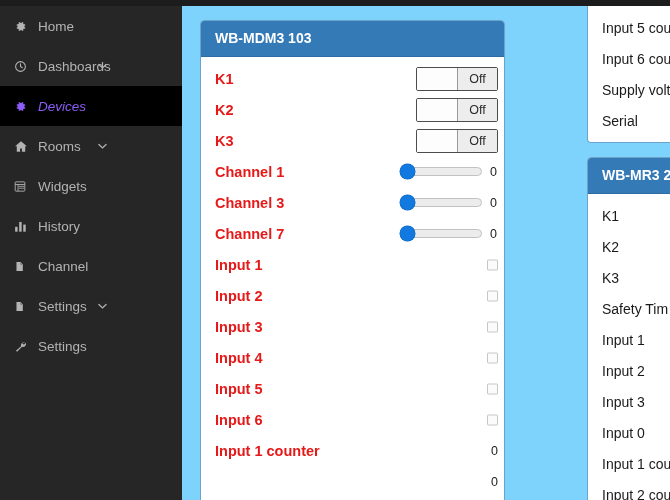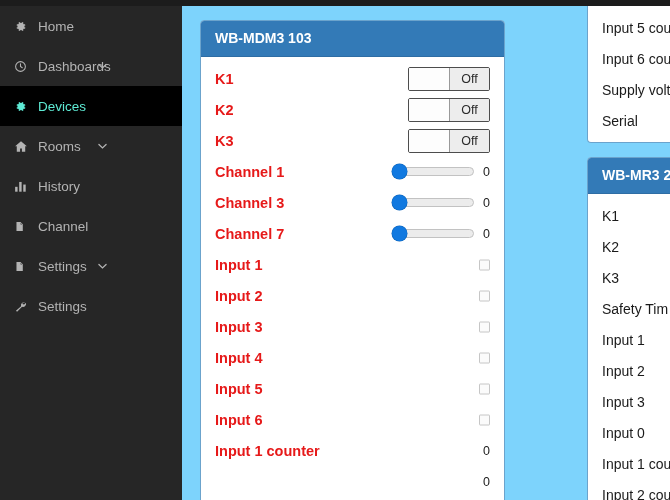--- a/index.html
+++ b/index.html
@@ -43,21 +43,22 @@
     align-items: center;
     height: 40px;
     padding: 0 14px 0 14px;
     color: #b3b3b3;
     font-size: 13.5px;
     cursor: pointer;
     user-select: none;
   }
   .nav-item.active {
     background: #000000;
-    color: #5eead4;
+    color: #8b5cf6;
+    font-style: italic;
   }
   .nav-icon {
     width: 17px;
     min-width: 17px;
     height: 14px;
     margin-right: 7px;
     display: inline-flex;
     align-items: center;
     justify-content: flex-start;
     line-height: 1;
@@ -135,26 +136,25 @@
   .row-label {
     font-size: 14.5px;
     font-weight: bold;
     white-space: nowrap;
   }
   .panel-error .row-label { color: #e61919; }
   .panel-plain .row-label { color: #1a1a1a; font-weight: normal; font-size: 14px; }
 
   .row-control {
     position: absolute;
-    right: 14px;
+    right: 6px;
     top: 50%;
     transform: translateY(-50%);
     display: flex;
     align-items: center;
-    text-align: right;
   }
 
   
   .switch {
     position: relative;
     width: 82px; height: 24px;
     border: 1px solid #4d4d4d;
     border-radius: 2px;
     background: #ffffff;
     display: flex;
@@ -275,20 +275,30 @@
           <svg width="14" height="13" viewBox="0 0 16 16" fill="currentColor">
             <path d="M8 1.6L.8 7.6h2v6.8h4.1v-4h2.2v4h4.1V7.6h2z"></path>
           </svg>
         </span>
         <span class="nav-label">Rooms</span>
         <span class="nav-caret">
           <svg width="13" height="13" viewBox="0 0 16 16" fill="none" stroke="currentColor" stroke-width="1.6" stroke-linecap="round">
             <path d="M3.6 6.2L8 10.4l4.4-4.2"></path>
           </svg>
         </span>
+      </div>
+      <div class="nav-item">
+        <span class="nav-icon">
+          <svg width="12" height="13" viewBox="0 0 16 16" fill="none" stroke="currentColor" stroke-width="1.2">
+            <rect x="1.6" y="1.8" width="12.8" height="12.4" rx="1"></rect>
+            <path d="M1.6 5.3h12.8M5.4 5.3v8.9"></path>
+            <path d="M6.6 7.8h7M6.6 10.3h7" stroke-width="1.1"></path>
+          </svg>
+        </span>
+        <span class="nav-label">Widgets</span>
       </div>
       <div class="nav-item">
         <span class="nav-icon">
           <svg width="13" height="13" viewBox="0 0 16 16" fill="currentColor">
             <rect x="1.4" y="8.4" width="3" height="6"></rect>
             <rect x="6.4" y="2.4" width="3" height="12"></rect>
             <rect x="11.4" y="5.6" width="3" height="8.8"></rect>
           </svg>
         </span>
         <span class="nav-label">History</span>

